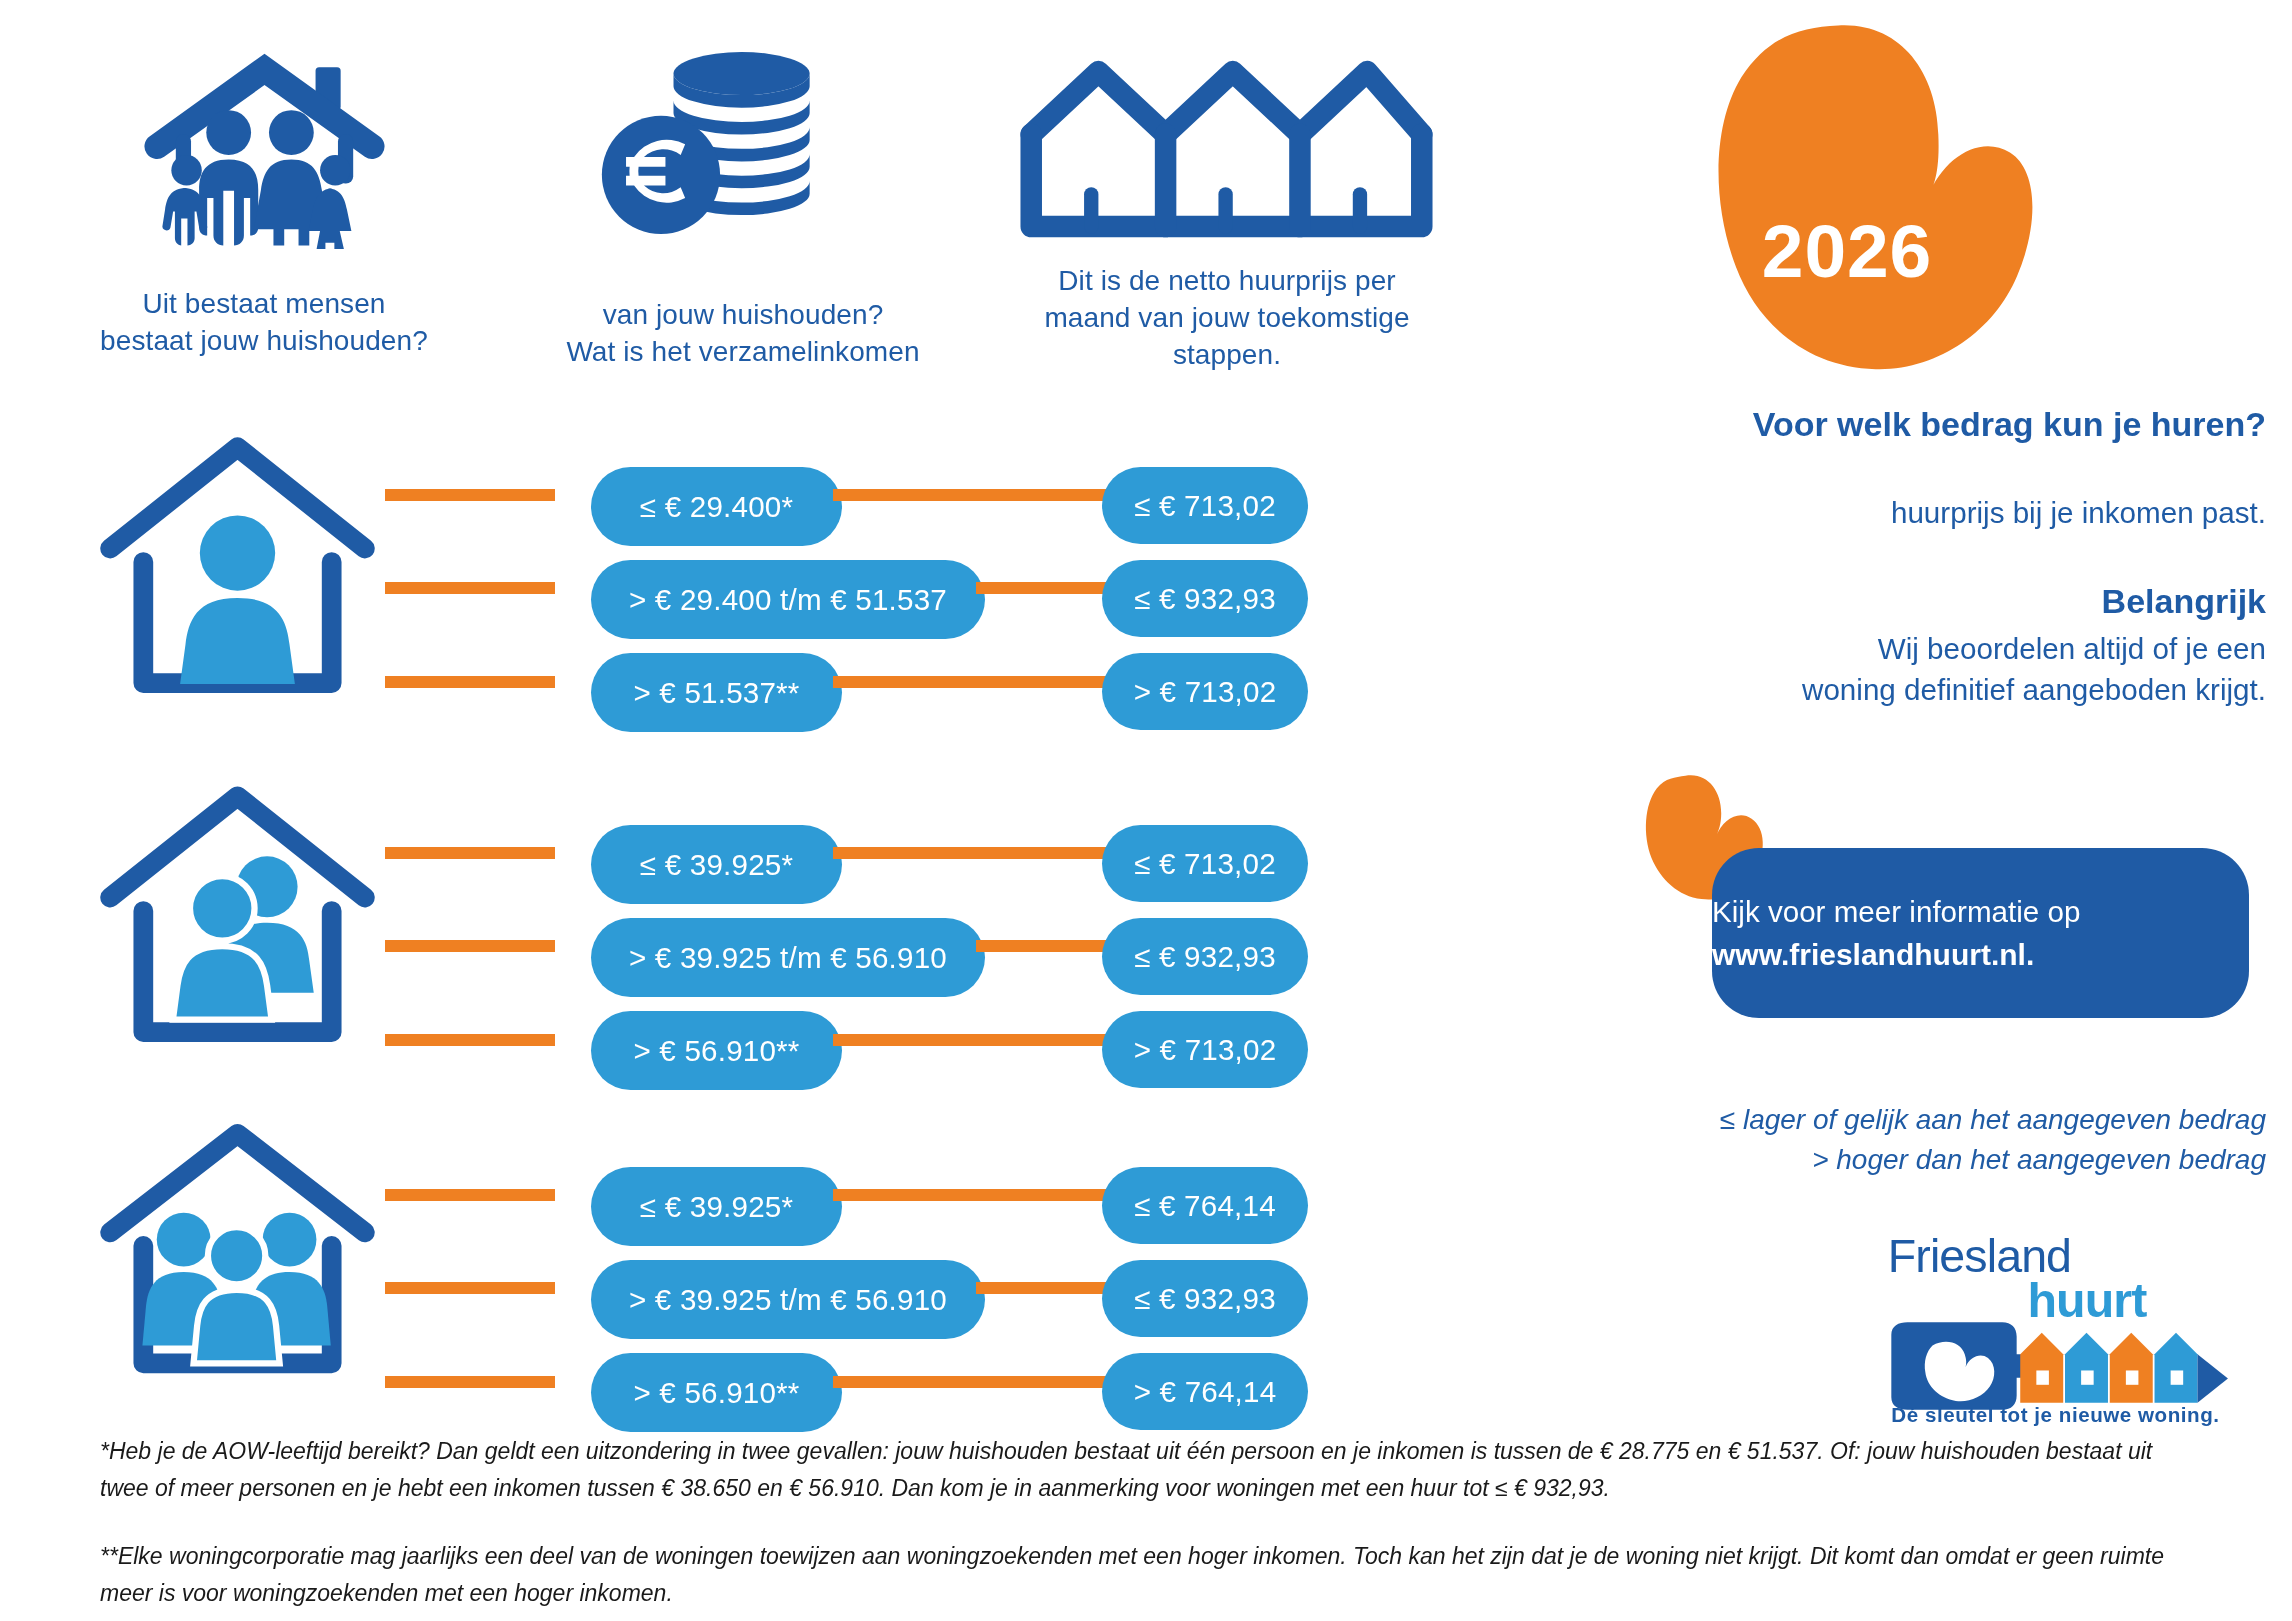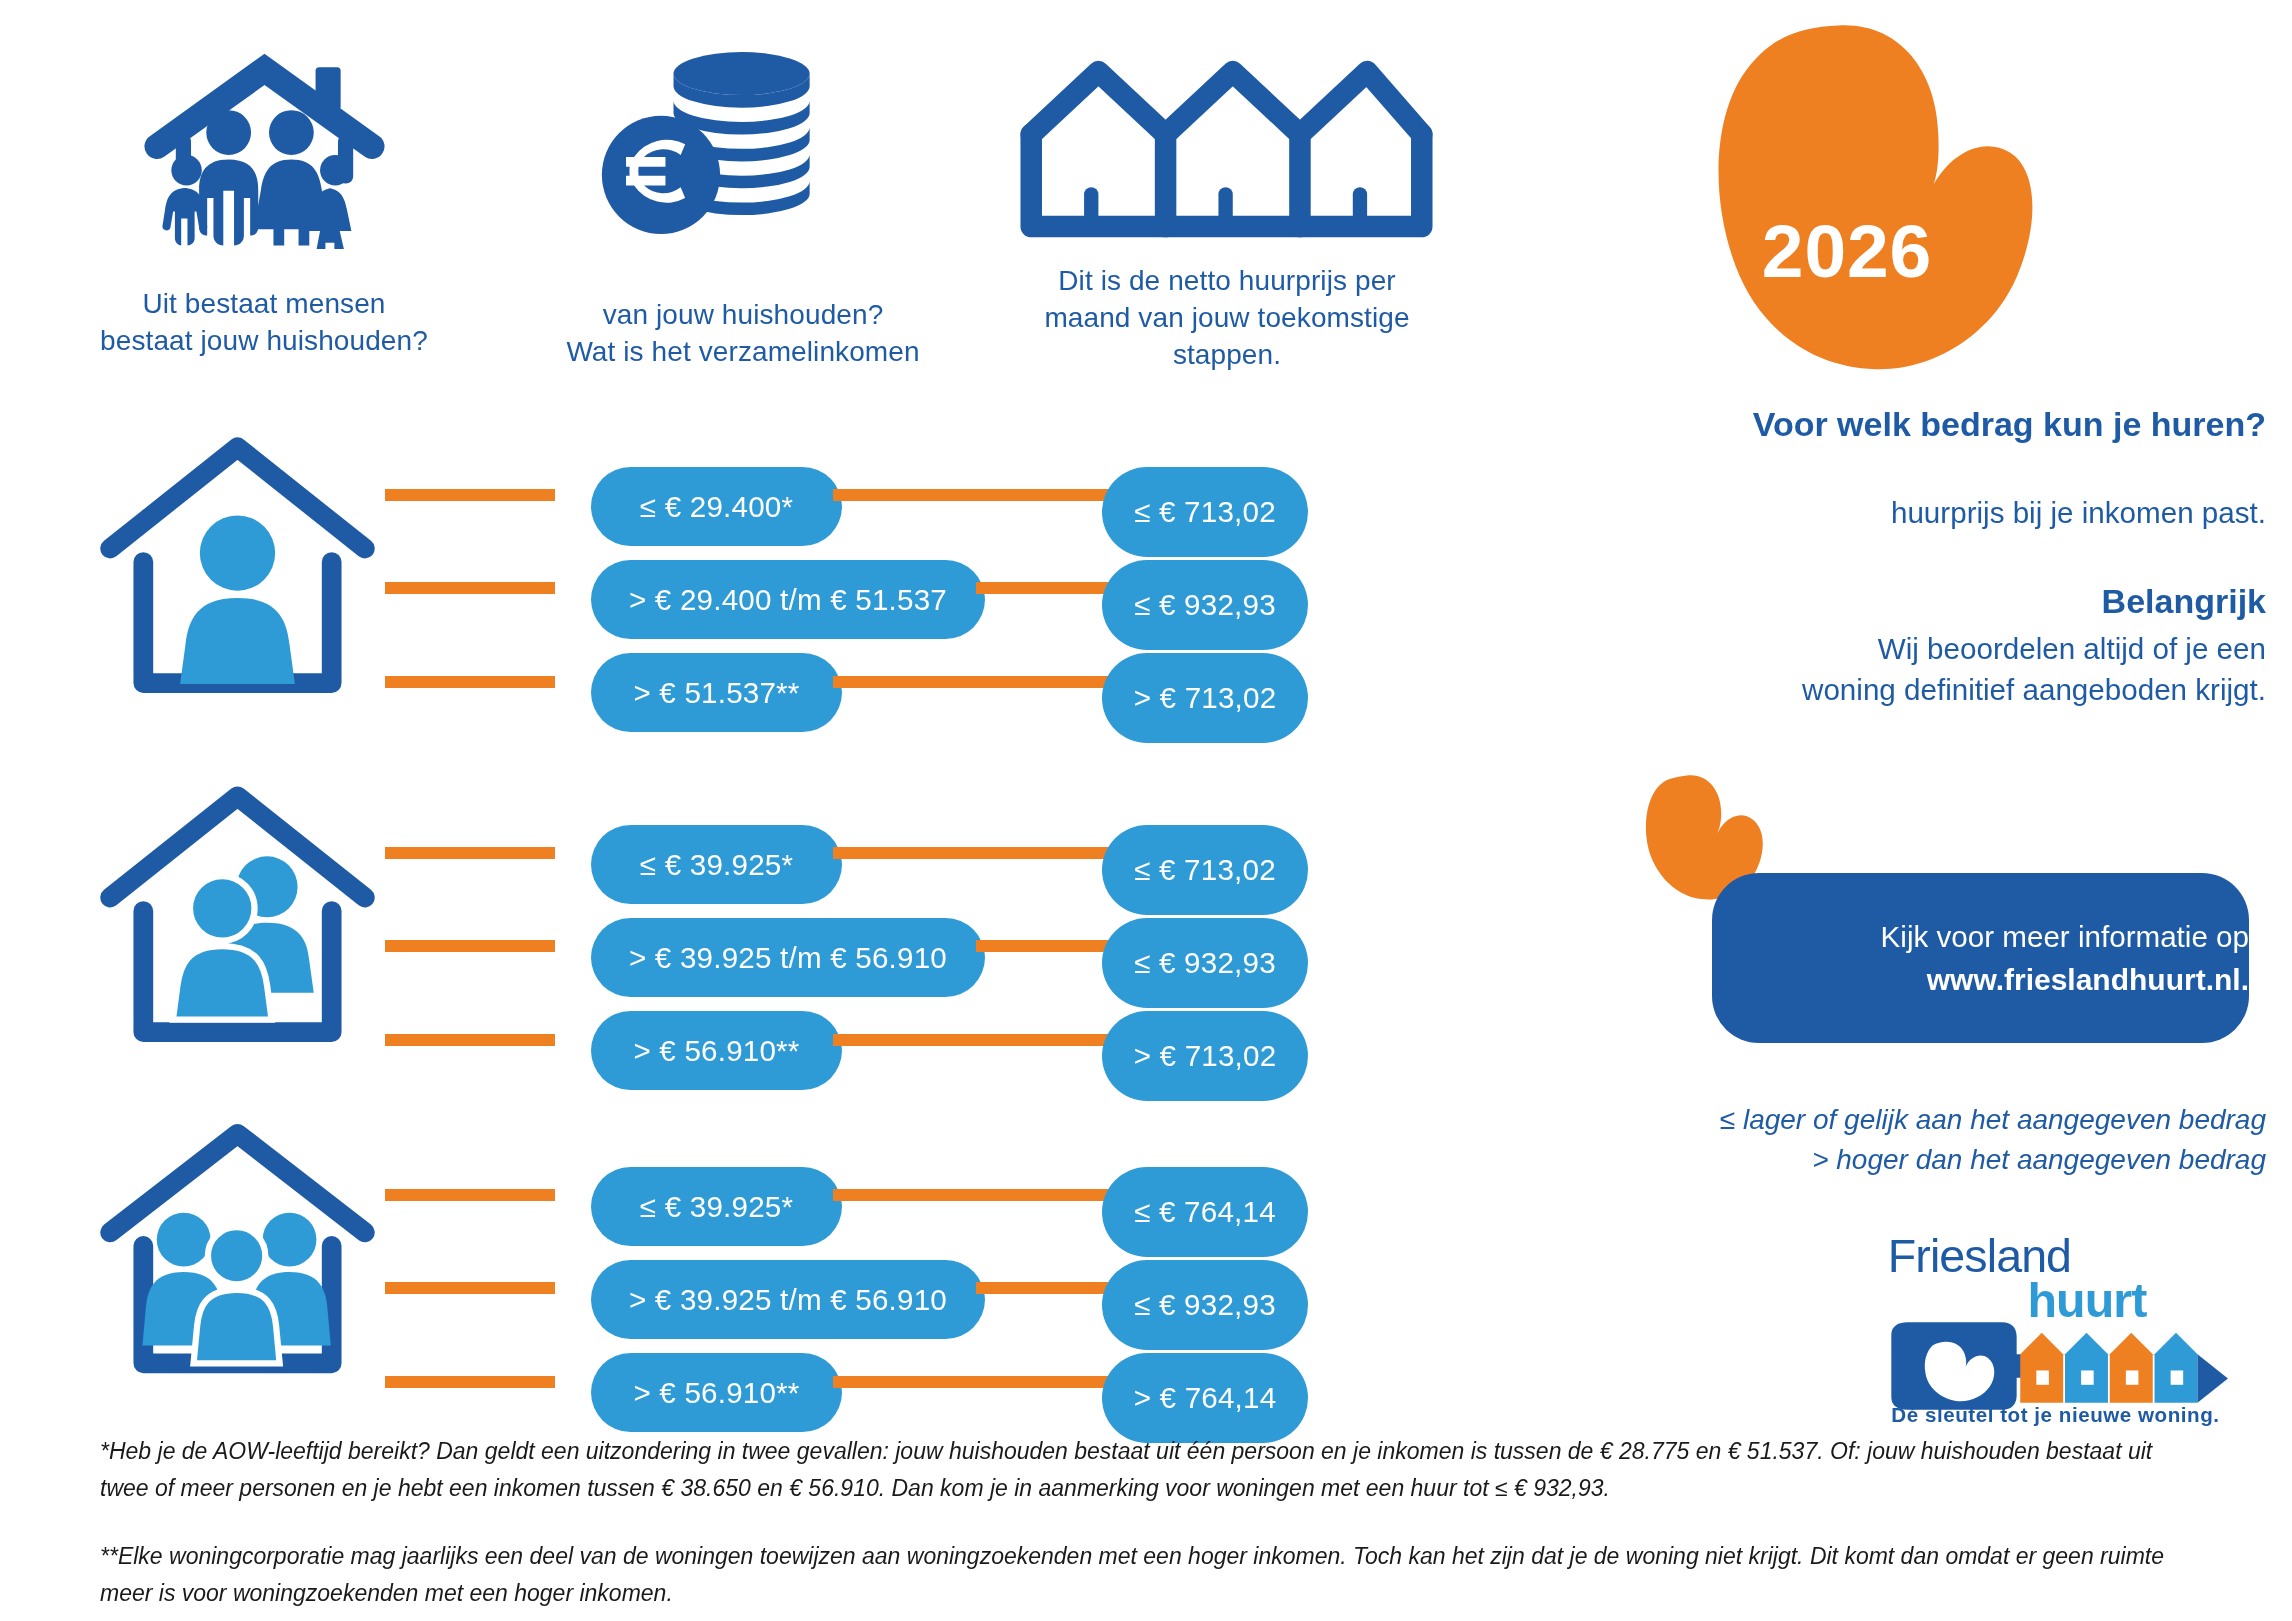--- a/index.html
+++ b/index.html
@@ -47,21 +47,21 @@
     display: flex;
     align-items: center;
     justify-content: center;
     font-size: 29.6px;
     font-weight: 400;
     letter-spacing: 0.2px;
     white-space: nowrap;
     margin-top: 12px;
   }
   .pill.left { height: 79px; }
-  .pill.right { height: 90px; width: 206px; }
+  .pill.right { height: 77px; width: 206px; }
 
   .connector {
     position: absolute;
     height: 11.6px;
     background: #ef8022;
   }
 
   
   .right-col { position: absolute; left: 1612px; top: 0; width: 681px; height: 1621px; }
 
@@ -80,27 +80,27 @@
     letter-spacing: 0.9px;
   }
 
   .rc-text { position: absolute; right: 27px; text-align: right; color: #1f5ba5; }
   .rc-heading { font-size: 34px; font-weight: 700; line-height: 1.25; }
   .rc-body { font-size: 29.6px; font-weight: 400; line-height: 1.38; }
 
   .cta-blob { position: absolute; left: 27px; top: 772px; width: 143px; height: 130px; }
   .cta-box {
     position: absolute;
-    left: 100px; top: 873px;
+    left: 100px; top: 848px;
     width: 537px; height: 170px;
     background: #1f5ba5;
     border-radius: 47px;
     display: flex;
     flex-direction: column;
-    align-items: flex-end;
+    align-items: flex-start;
     justify-content: center;
     color: #ffffff;
     gap: 9px;
   }
   .cta-line1 { font-size: 29.6px; font-weight: 400; }
   .cta-line2 { font-size: 30px; font-weight: 700; }
 
   .legend {
     position: absolute;
     right: 27px; top: 1100px;

